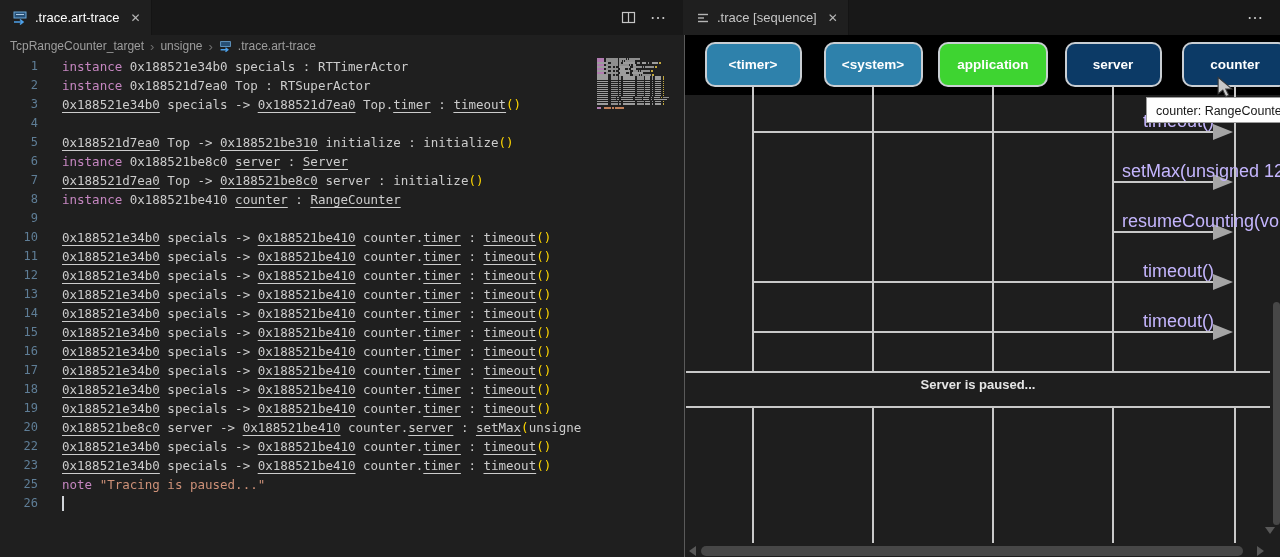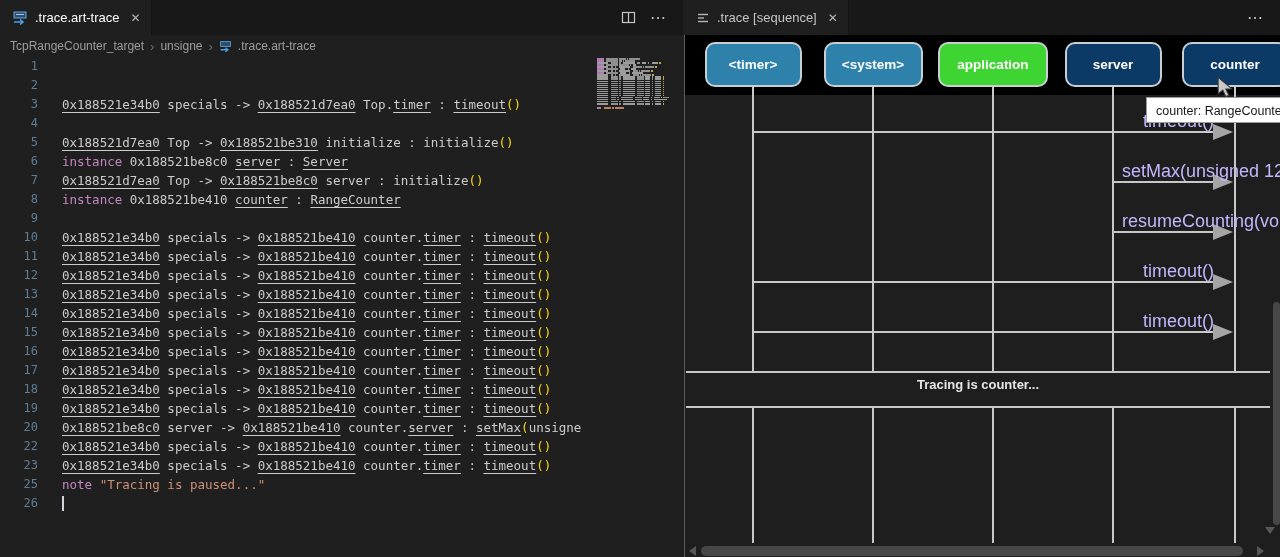--- a/index.html
+++ b/index.html
@@ -98,22 +98,22 @@
     <span class="crumb-sep">›</span>
     <svg width="13" height="13" viewBox="0 0 16 16">
       <rect x="2" y="2" width="12" height="6" fill="#274f74" stroke="#6aa7d8" stroke-width="1"></rect>
       <path d="M2 12 h8 M8 9.5 L11 12 L8 14.5" fill="none" stroke="#4da0e8" stroke-width="1.6"></path>
     </svg>
     <span>.trace.art-trace</span>
   </div>
 
   <div class="editor">
     <div id="code-lines">
-        <div class="code-line"><span class="line-num">1</span></div>
-        <div class="code-line"><span class="line-num">2</span></div>
+        <div class="code-line"><span class="line-num">1</span><span class="line-code"><span class="t-k">instance</span><span class="t-d"> 0x188521e34b0 specials : RTTimerActor</span></span></div>
+        <div class="code-line"><span class="line-num">2</span><span class="line-code"><span class="t-k">instance</span><span class="t-d"> 0x188521d7ea0 Top : RTSuperActor</span></span></div>
         <div class="code-line"><span class="line-num">3</span><span class="line-code"><span class="t-u">0x188521e34b0</span><span class="t-d"> specials -&gt; </span><span class="t-u">0x188521d7ea0</span><span class="t-d"> Top.</span><span class="t-u">timer</span><span class="t-d"> : </span><span class="t-u">timeout</span><span class="t-p">()</span></span></div>
         <div class="code-line"><span class="line-num">4</span></div>
         <div class="code-line"><span class="line-num">5</span><span class="line-code"><span class="t-u">0x188521d7ea0</span><span class="t-d"> Top -&gt; </span><span class="t-u">0x188521be310</span><span class="t-d"> initialize : initialize</span><span class="t-p">()</span></span></div>
         <div class="code-line"><span class="line-num">6</span><span class="line-code"><span class="t-k">instance</span><span class="t-d"> 0x188521be8c0 </span><span class="t-u">server</span><span class="t-d"> : </span><span class="t-u">Server</span></span></div>
         <div class="code-line"><span class="line-num">7</span><span class="line-code"><span class="t-u">0x188521d7ea0</span><span class="t-d"> Top -&gt; </span><span class="t-u">0x188521be8c0</span><span class="t-d"> server : initialize</span><span class="t-p">()</span></span></div>
         <div class="code-line"><span class="line-num">8</span><span class="line-code"><span class="t-k">instance</span><span class="t-d"> 0x188521be410 </span><span class="t-u">counter</span><span class="t-d"> : </span><span class="t-u">RangeCounter</span></span></div>
         <div class="code-line"><span class="line-num">9</span></div>
         <div class="code-line"><span class="line-num">10</span><span class="line-code"><span class="t-u">0x188521e34b0</span><span class="t-d"> specials -&gt; </span><span class="t-u">0x188521be410</span><span class="t-d"> counter.</span><span class="t-u">timer</span><span class="t-d"> : </span><span class="t-u">timeout</span><span class="t-p">()</span></span></div>
         <div class="code-line"><span class="line-num">11</span><span class="line-code"><span class="t-u">0x188521e34b0</span><span class="t-d"> specials -&gt; </span><span class="t-u">0x188521be410</span><span class="t-d"> counter.</span><span class="t-u">timer</span><span class="t-d"> : </span><span class="t-u">timeout</span><span class="t-p">()</span></span></div>
         <div class="code-line"><span class="line-num">12</span><span class="line-code"><span class="t-u">0x188521e34b0</span><span class="t-d"> specials -&gt; </span><span class="t-u">0x188521be410</span><span class="t-d"> counter.</span><span class="t-u">timer</span><span class="t-d"> : </span><span class="t-u">timeout</span><span class="t-p">()</span></span></div>
@@ -214,21 +214,21 @@
         <div class="msg-label" style="top: 178px; left: 437px;">resumeCounting(void)</div>
         <div class="msg-line" style="left: 68px; top: 246px; width: 462px;"></div>
         <div class="msg-arrow" style="left: 528px; top: 239px;"></div>
         <div class="msg-label" style="top: 228px; right: 66px;">timeout()</div>
         <div class="msg-line" style="left: 68px; top: 296px; width: 462px;"></div>
         <div class="msg-arrow" style="left: 528px; top: 289px;"></div>
         <div class="msg-label" style="top: 278px; right: 66px;">timeout()</div>
       </div>
 
     <div class="note-line" style="top:336px"></div>
-    <div class="note-text">Tracing is counter...</div>
+    <div class="note-text">Server is paused...</div>
     <div class="note-line" style="top:371px"></div>
 
     <div class="dg-tooltip">counter: RangeCounter</div>
 
     <svg class="mouse-cursor" width="20" height="22" viewBox="0 0 14 16">
       <polygon points="2,1 2,13 5.4,10.2 7.6,15 9.8,14 7.6,9.4 12,9.4" fill="#c9c9c9" stroke="#3a3a3a" stroke-width="0.8"></polygon>
     </svg>
 
     <div class="tri tri-left"></div>
     <div class="hscroll-thumb"></div>

